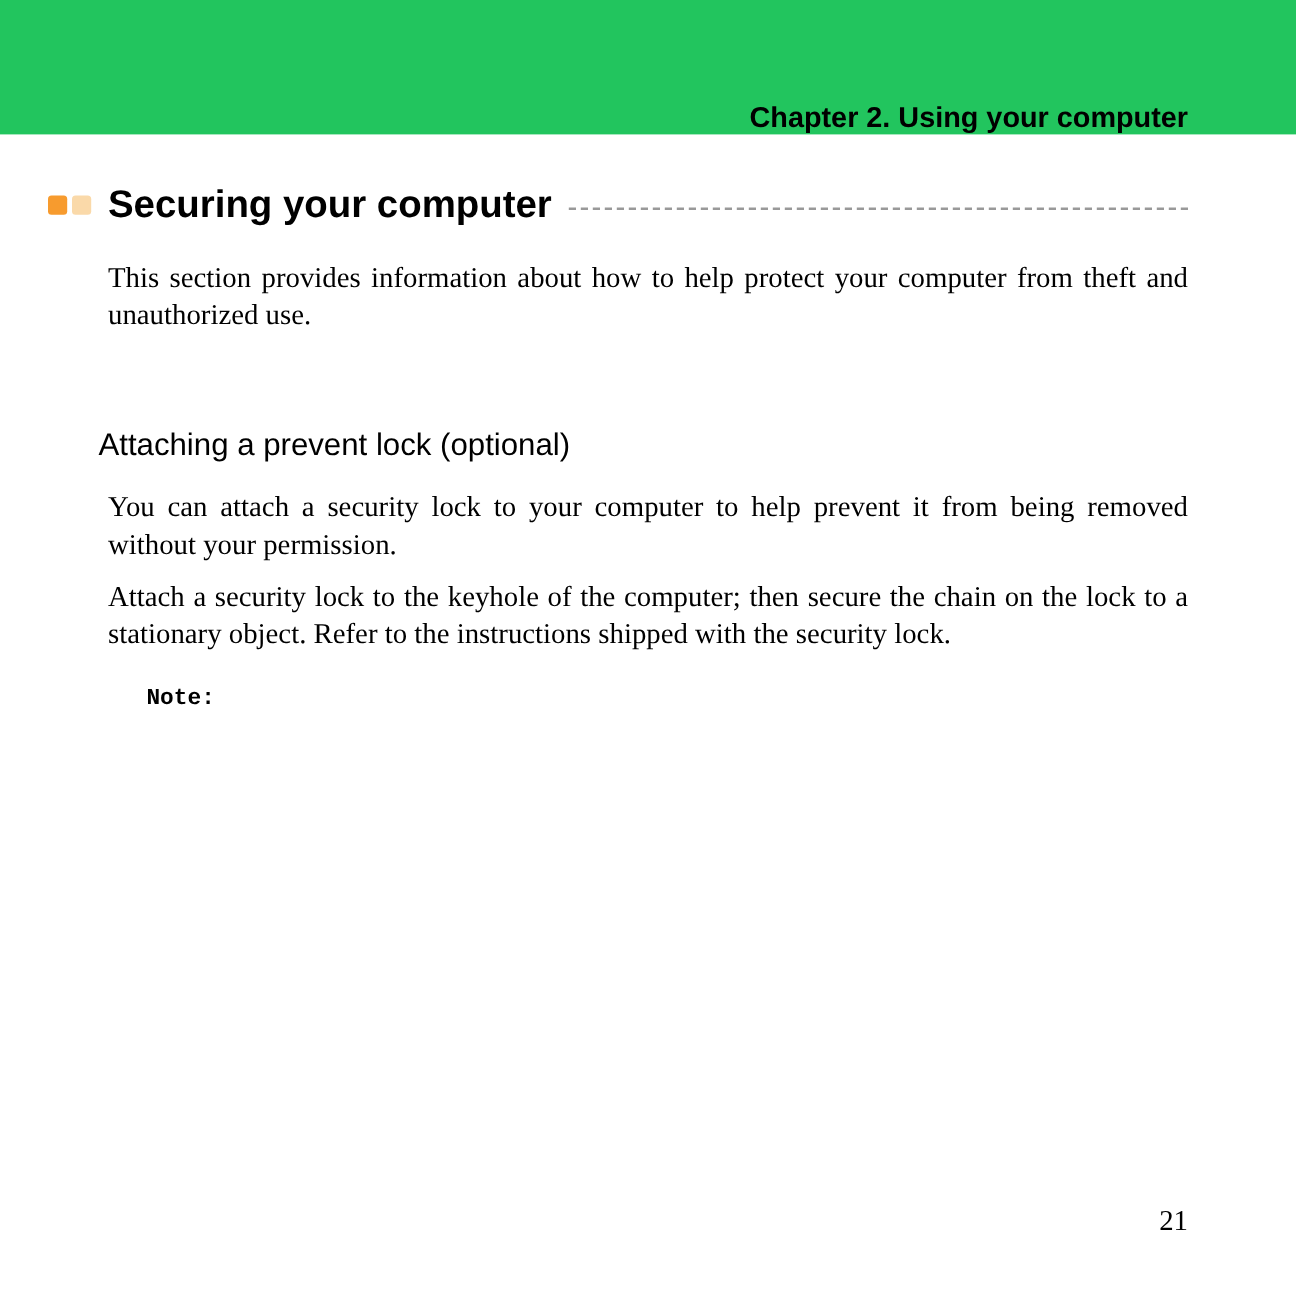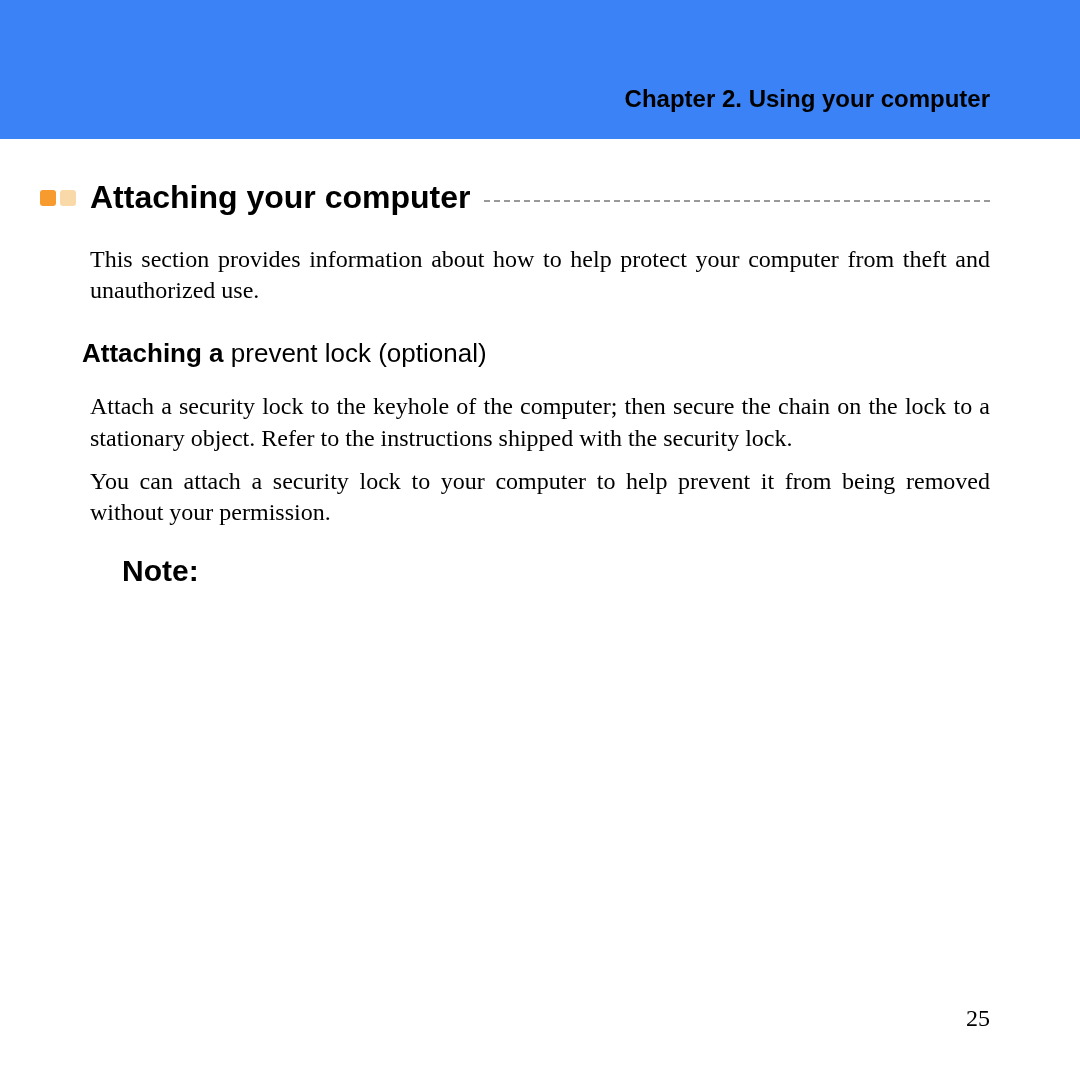--- a/index.html
+++ b/index.html
@@ -8,22 +8,22 @@
       box-sizing: border-box;
     }
     body {
       width: 1080px;
       height: 1080px;
       font-family: Arial, Helvetica, sans-serif;
       background: #fff;
       position: relative;
     }
     .header-band {
-      background: #3b82f6;
-      height: 139px;
+      background: #22c55e;
+      height: 112px;
       width: 100%;
       position: relative;
     }
     .chapter-title {
       position: absolute;
       right: 90px;
       top: 85px;
       font-weight: bold;
       font-size: 24px;
       color: #000;
@@ -66,43 +66,43 @@
       margin-left: 14px;
       border-top: 2px dashed #999;
       margin-top: 6px;
     }
     .intro-text {
       font-family: Georgia, 'Times New Roman', serif;
       font-size: 24px;
       line-height: 1.3;
       text-align: justify;
       color: #000;
-      margin-bottom: 32px;
+      margin-bottom: 76px;
     }
     .subheading {
       font-size: 26px;
       margin-bottom: 22px;
       margin-left: -8px;
       font-family: Arial, Helvetica, sans-serif;
     }
     .subheading-bold {
-      font-weight: bold;
+      font-weight: normal;
     }
     .body-para {
       font-family: Georgia, 'Times New Roman', serif;
       font-size: 24px;
       line-height: 1.3;
       text-align: justify;
       color: #000;
       margin-bottom: 12px;
     }
     .note-label {
-      font-family: Liberation Sans, sans-serif;
+      font-family: Liberation Mono, monospace;
       font-weight: bold;
-      font-size: 30px;
+      font-size: 19px;
       margin-left: 32px;
       margin-top: 26px;
       margin-bottom: 6px;
     }
     .page-number {
       position: absolute;
       bottom: 48px;
       right: 90px;
       font-family: Georgia, 'Times New Roman', serif;
       font-size: 24px;
@@ -114,29 +114,29 @@
 <div class="header-band">
   <div class="chapter-title">Chapter 2. Using your computer</div>
 </div>
 
 <div class="content">
   <div class="section-heading-row">
     <div class="bullet-icons">
       <div class="bullet-orange"></div>
       <div class="bullet-light"></div>
     </div>
-    <div class="section-title">Attaching your computer</div>
+    <div class="section-title">Securing your computer</div>
     <div class="dashed-line"></div>
   </div>
 
   <p class="intro-text">This section provides information about how to help protect your computer from theft and unauthorized use.</p>
 
   <div class="subheading">
     <span class="subheading-bold">Attaching a </span><span>prevent lock (optional)</span>
   </div>
 
+  <p class="body-para">You can attach a security lock to your computer to help prevent it from being removed without your permission.</p>
   <p class="body-para">Attach a security lock to the keyhole of the computer; then secure the chain on the lock to a stationary object. Refer to the instructions shipped with the security lock.</p>
-  <p class="body-para">You can attach a security lock to your computer to help prevent it from being removed without your permission.</p>
 
   <div class="note-label">Note:</div>
 </div>
 
-<div class="page-number">25</div>
+<div class="page-number">21</div>
 
 </body></html>

